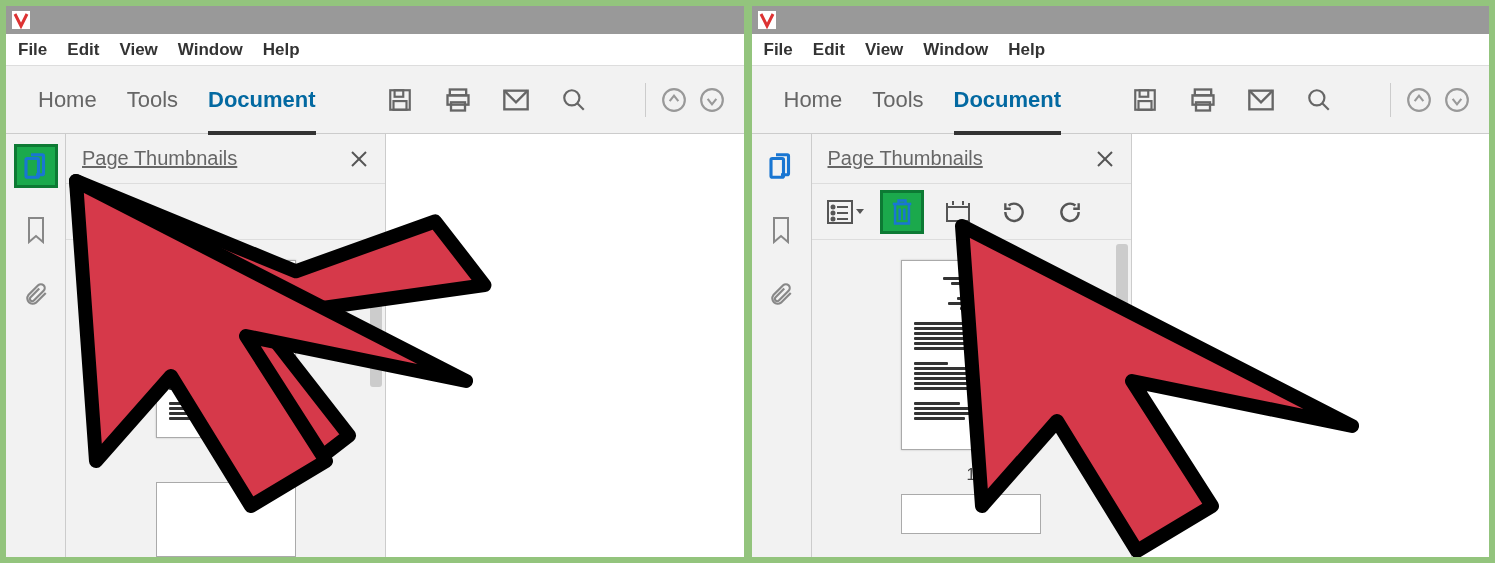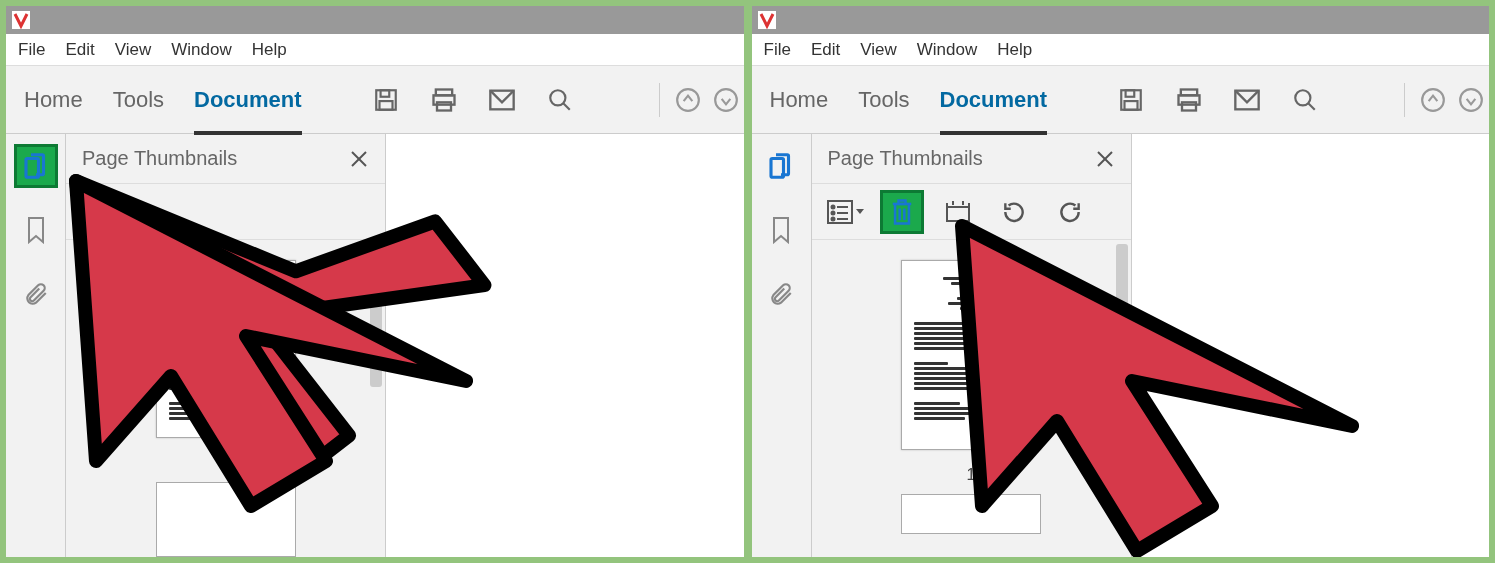--- a/index.html
+++ b/index.html
@@ -35,28 +35,28 @@
     height: 32px;
     background: #fff;
     display: flex;
     align-items: center;
     padding: 0 12px;
     gap: 20px;
     border-bottom: 1px solid #ddd;
     font-size: 17px;
     color: #333;
   }
-  .menubar span { cursor: default; }
+  .menubar span { cursor: default; font-weight: bold; }
   .toolbar {
     height: 68px;
     background: #f2f2f2;
     border-bottom: 1px solid #ccc;
     display: flex;
     align-items: center;
-    padding: 0 18px;
+    padding: 0 32px;
     gap: 30px;
     font-size: 22px;
     color: #555;
     position: relative;
   }
   .toolbar .tab { color: #666; }
   .toolbar .tab.active {
     color: #0369a1;
     font-weight: 600;
     border-bottom: 4px solid #333;
@@ -113,20 +113,21 @@
   }
   .thumbhead {
     height:50px;
     display:flex;
     align-items:center;
     padding: 0 16px;
     color:#666;
     font-size:20px;
     justify-content:space-between;
     border-bottom:1px solid #ddd;
+    text-decoration:underline;
   }
   .thumbtools {
     height:56px;
     display:flex;
     align-items:center;
     padding:0 12px;
     gap:12px;
     border-bottom:1px solid #ddd;
   }
   .thumbtools .tbtn {

